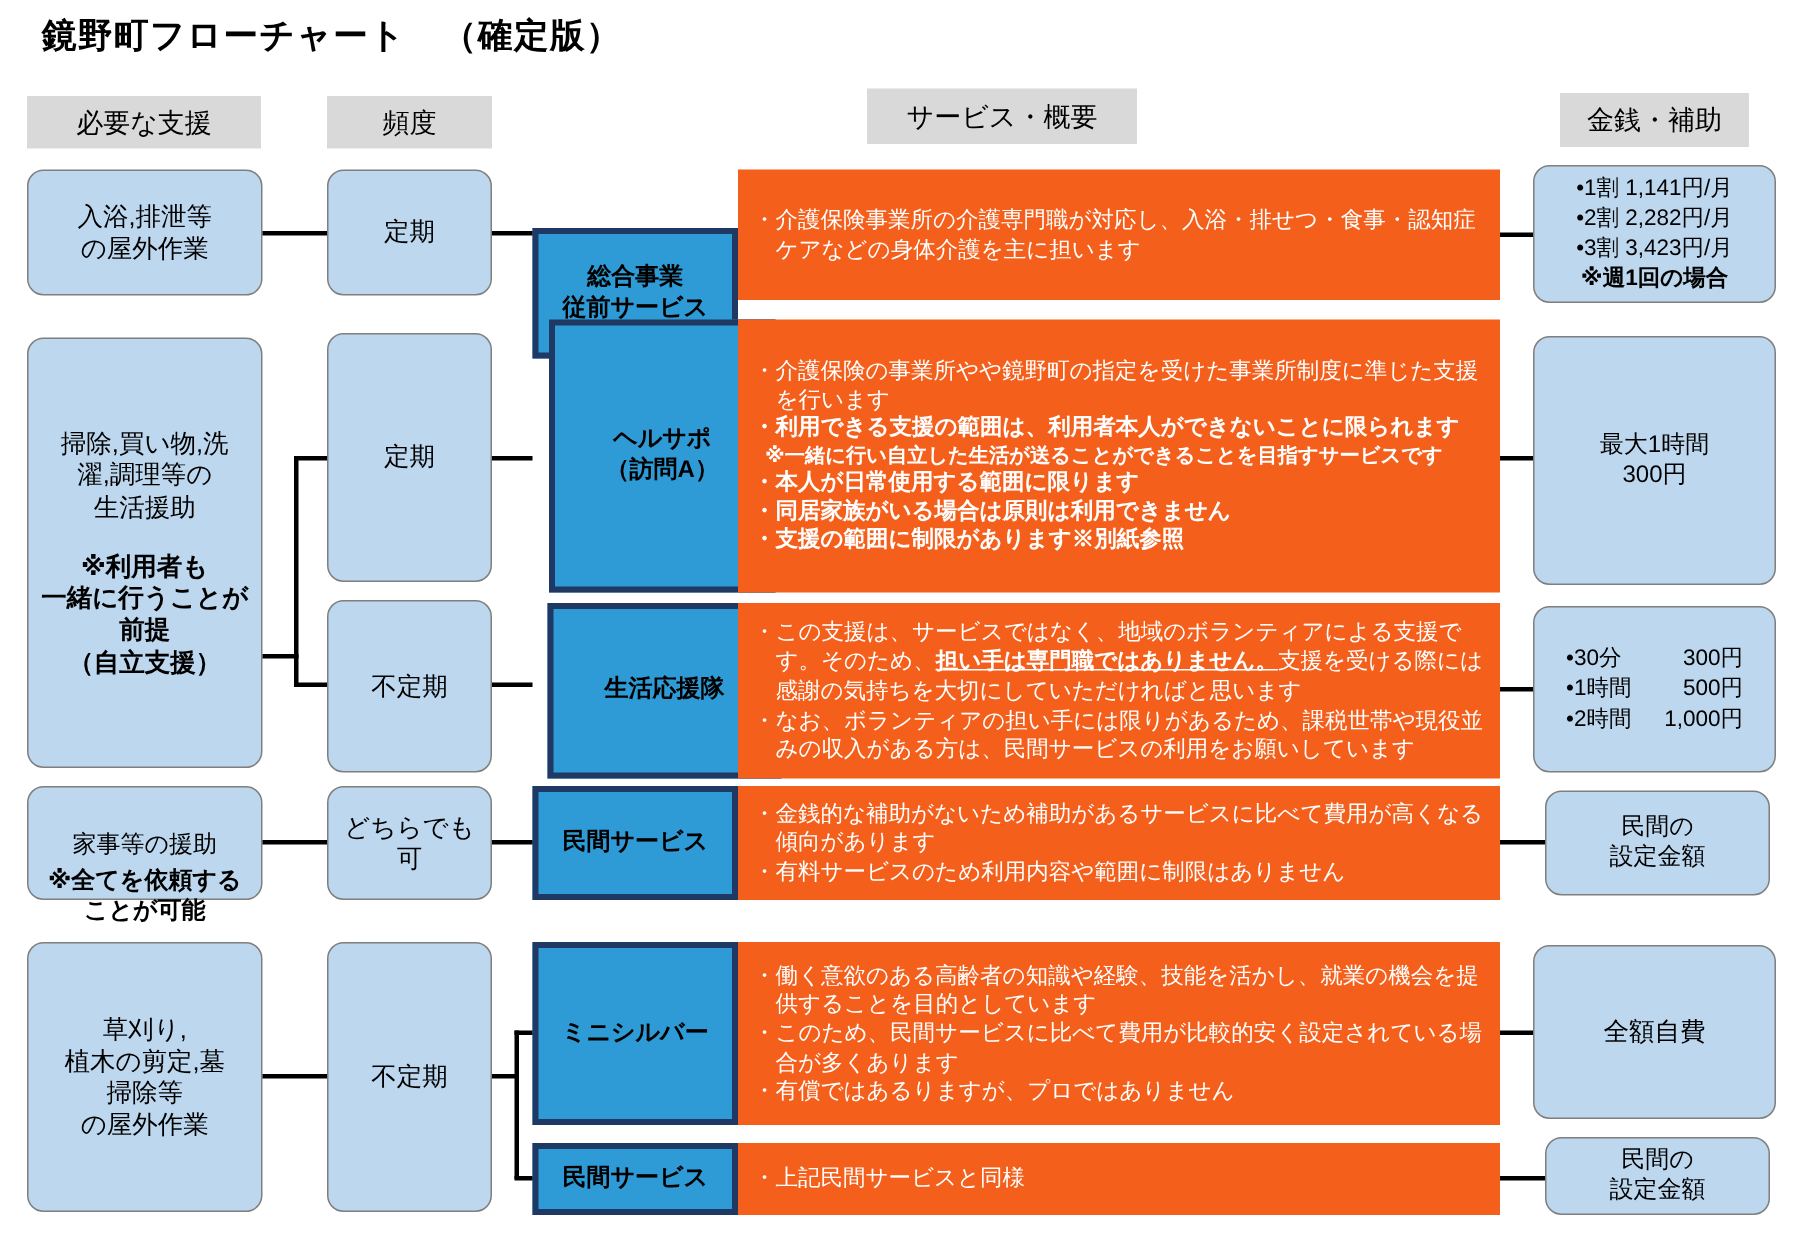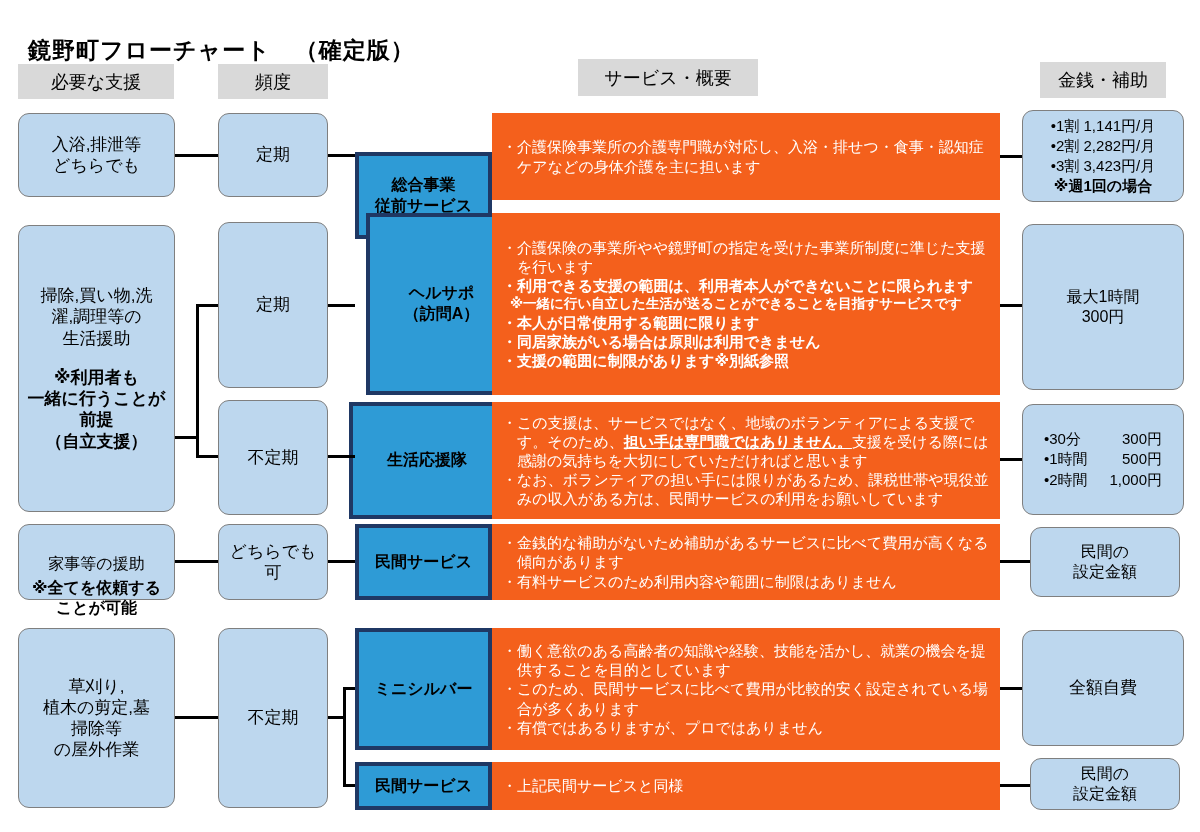--- a/index.html
+++ b/index.html
@@ -10,45 +10,45 @@
        font-size:18px;color:#000000;}
   .box-lb{background:#bdd7ee;border:1.5px solid #7f7f7f;border-radius:11px;
           display:flex;flex-direction:column;align-items:center;justify-content:center;
           text-align:center;color:#000;white-space:pre-line;line-height:1.25;}
   .box-svc{background:#2e9bd6;border:4px solid #1f3864;display:flex;align-items:center;
            justify-content:center;text-align:center;font-weight:bold;font-size:16px;
            color:#000;white-space:pre-line;line-height:1.3;}
   .box-orange{background:#f4601c;color:#ffffff;display:flex;flex-direction:column;
               justify-content:center;padding:5px 10px;font-size:15px;}
   .oi{padding-left:15px;text-indent:-15px;line-height:1.27;}
-  .b{font-weight:bold;}
+  .b{font-weight:bold;font-family:Liberation Serif, serif;}
   .u{text-decoration:underline;}
   .sub{font-size:13.5px;margin-left:8px;font-weight:bold;}
   .line-h{background:#000;height:3px;}
   .line-v{background:#000;width:3px;}
   .money-inner{text-align:left;white-space:pre-line;font-size:15px;line-height:1.35;}
   .fee-row{display:flex;justify-content:space-between;width:118px;font-size:15px;line-height:1.35;}
   .fs16{font-size:16px;}
   .fs17{font-size:17px;}
   .note{font-weight:bold;}
 </style>
 </head>
 <body>
 
 <div id="stage">
 
-  <div class="abs title" style="left:28px;top:8px;margin-top:27px;">鏡野町フローチャート　（確定版）</div>
+  <div class="abs title" style="left:28px;top:8px;">鏡野町フローチャート　（確定版）</div>
 
   <div class="abs hdr" style="left:18px;top:64px;width:156px;height:35px;">必要な支援</div>
   <div class="abs hdr" style="left:218px;top:64px;width:110px;height:35px;">頻度</div>
   <div class="abs hdr" style="left:578px;top:59px;width:180px;height:37px;">サービス・概要</div>
   <div class="abs hdr" style="left:1040px;top:62px;width:126px;height:36px;">金銭・補助</div>
 
   <div class="abs box-lb fs17" style="left:18px;top:113px;width:157px;height:84px;">入浴,排泄等
-どちらでも</div>
+の屋外作業</div>
   <div class="abs box-lb fs17" style="left:218px;top:113px;width:110px;height:84px;">定期</div>
   <div class="abs box-svc" style="left:355px;top:113px;width:137px;height:87px;margin-top:39px;">総合事業
 従前サービス</div>
   <div class="abs box-orange" style="left:492px;top:113px;width:508px;height:87px;">
     <div class="oi">・介護保険事業所の介護専門職が対応し、入浴・排せつ・食事・認知症ケアなどの身体介護を主に担います</div>
   </div>
   <div class="abs box-lb" style="left:1022px;top:110px;width:162px;height:92px;">
     <div class="money-inner">•1割 1,141円/月
 •2割 2,282円/月
 •3割 3,423円/月</div>
@@ -73,21 +73,21 @@
     <div class="oi">・介護保険の事業所やや鏡野町の指定を受けた事業所制度に準じた支援を行います</div>
     <div class="oi b">・利用できる支援の範囲は、利用者本人ができないことに限られます</div>
     <div class="sub">※一緒に行い自立した生活が送ることができることを目指すサービスです</div>
     <div class="oi b">・本人が日常使用する範囲に限ります</div>
     <div class="oi b">・同居家族がいる場合は原則は利用できません</div>
     <div class="oi b">・支援の範囲に制限があります※別紙参照</div>
   </div>
   <div class="abs box-lb fs16" style="left:1022px;top:224px;width:162px;height:166px;">最大1時間
 300円</div>
 
-  <div class="abs box-svc" style="left:349px;top:402px;width:156px;height:117px;">生活応援隊</div>
+  <div class="abs box-svc" style="left:365px;top:402px;width:156px;height:117px;">生活応援隊</div>
   <div class="abs box-orange" style="left:492px;top:402px;width:508px;height:117px;">
     <div class="oi"><span>・この支援は、サービスではなく、地域のボランティアによる支援です。そのため、</span><span class="b u">担い手は専門職ではありません。</span><span>支援を受ける際には感謝の気持ちを大切にしていただければと思います</span></div>
     <div class="oi">・なお、ボランティアの担い手には限りがあるため、課税世帯や現役並みの収入がある方は、民間サービスの利用をお願いしています</div>
   </div>
   <div class="abs box-lb" style="left:1022px;top:404px;width:162px;height:111px;">
     <div class="fee-row"><span>•30分</span><span>300円</span></div>
     <div class="fee-row"><span>•1時間</span><span>500円</span></div>
     <div class="fee-row"><span>•2時間</span><span>1,000円</span></div>
   </div>
 

